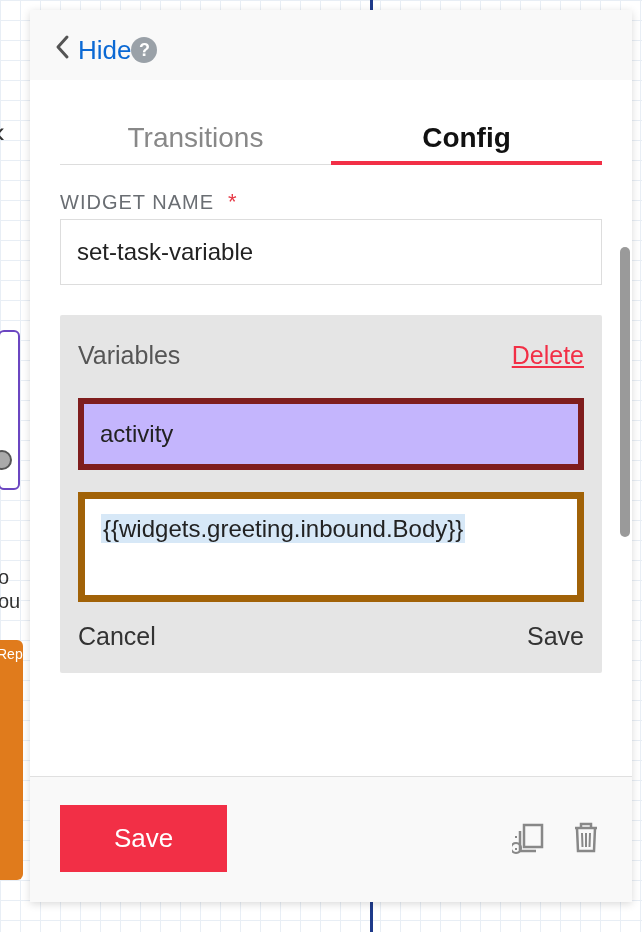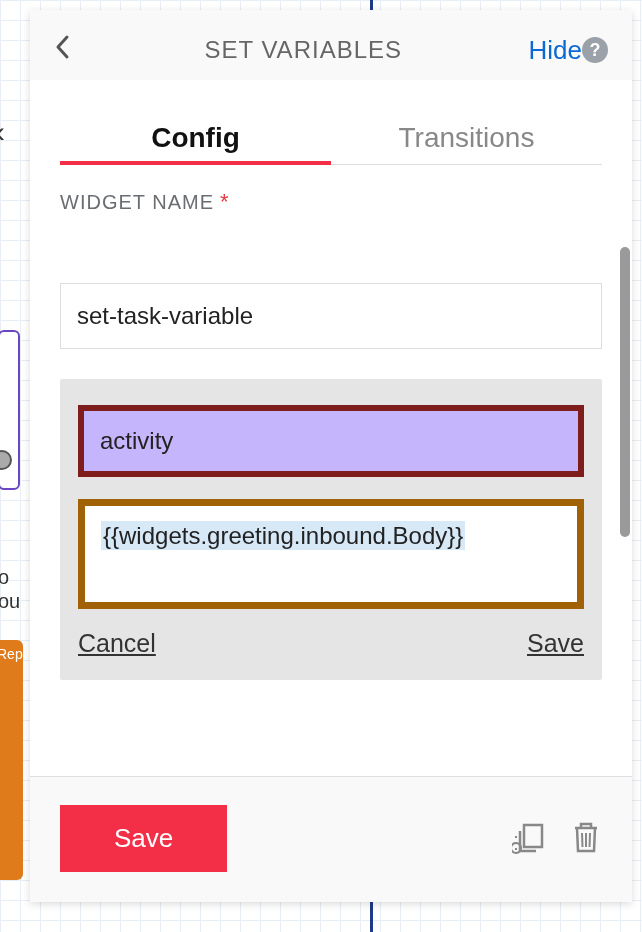--- a/index.html
+++ b/index.html
@@ -119,39 +119,38 @@
       left: 0;
       right: 0;
       bottom: -1px;
       height: 4px;
       background: #f22f46;
     }
     .field-label {
       font-size: 20px;
       color: #6a6e73;
       letter-spacing: 1px;
-      margin-bottom: 28px;
-      display: flex;
-      align-items: center;
-      gap: 6px;
+      margin-bottom: 4px;
+      display: flex;
+      align-items: center;
+      gap: 14px;
     }
     .required {
       color: #e63946;
       font-size: 22px;
     }
     .text-input {
       width: 100%;
       border: 1px solid #ddd;
       padding: 18px 16px;
       font-size: 24px;
       color: #222;
       outline: none;
       margin-bottom: 30px;
       font-family: inherit;
-      margin-top: 40px;
     }
     .variables-block {
       background: #e5e5e5;
       padding: 26px 18px 22px 18px;
       border-radius: 2px;
     }
     .variables-header {
       display: flex;
       justify-content: space-between;
       align-items: center;
@@ -193,21 +192,20 @@
       padding: 1px 2px;
       display: inline;
     }
     .var-actions {
       display: flex;
       justify-content: space-between;
       margin-top: 20px;
     }
     .cancel-link, .save-link {
       font-size: 25px;
-      text-decoration: underline;
       cursor: pointer;
       color: #333;
     }
     .footer {
       border-top: 1px solid #e0e0e0;
       padding: 28px 30px 30px 30px;
       display: flex;
       align-items: center;
       justify-content: space-between;
       background: #f9f9f9;
@@ -309,38 +307,41 @@
 
 <div class="panel">
   <div class="scroll-indicator"></div>
 
   <div class="panel-header">
     <div class="back-arrow">
       <svg width="16" height="26" viewBox="0 0 16 26">
           <path d="M13 3 L4 13 L13 23" stroke="#555" stroke-width="3" fill="none" stroke-linecap="round" stroke-linejoin="round"></path>
         </svg>
     </div>
-    <div class="panel-title">SET VARIABLES</div>
     <span class="hide-link">Hide</span>
     <span class="help-icon">?</span>
   </div>
 
   <div class="body-area">
     <div class="tabs">
+      <div class="tab">Transitions</div>
       <div class="tab active">Config</div>
-      <div class="tab">Transitions</div>
     </div>
 
     <div class="field-label">
       <span>WIDGET NAME</span>
       <span class="required">*</span>
     </div>
     <input type="text" class="text-input" value="set-task-variable" style="">
 
     <div class="variables-block">
+      <div class="variables-header">
+        <span class="variables-title">Variables</span>
+        <span class="delete-link">Delete</span>
+      </div>
       <input type="text" class="var-input" value="activity" style="">
       <div class="textarea-wrap" contenteditable="true" style=""><span class="textarea-content">{{widgets.greeting.inbound.Body}}</span></div>
       <div class="var-actions">
         <span class="cancel-link">Cancel</span>
         <span class="save-link">Save</span>
       </div>
     </div>
   </div>
 
   <div class="footer">

